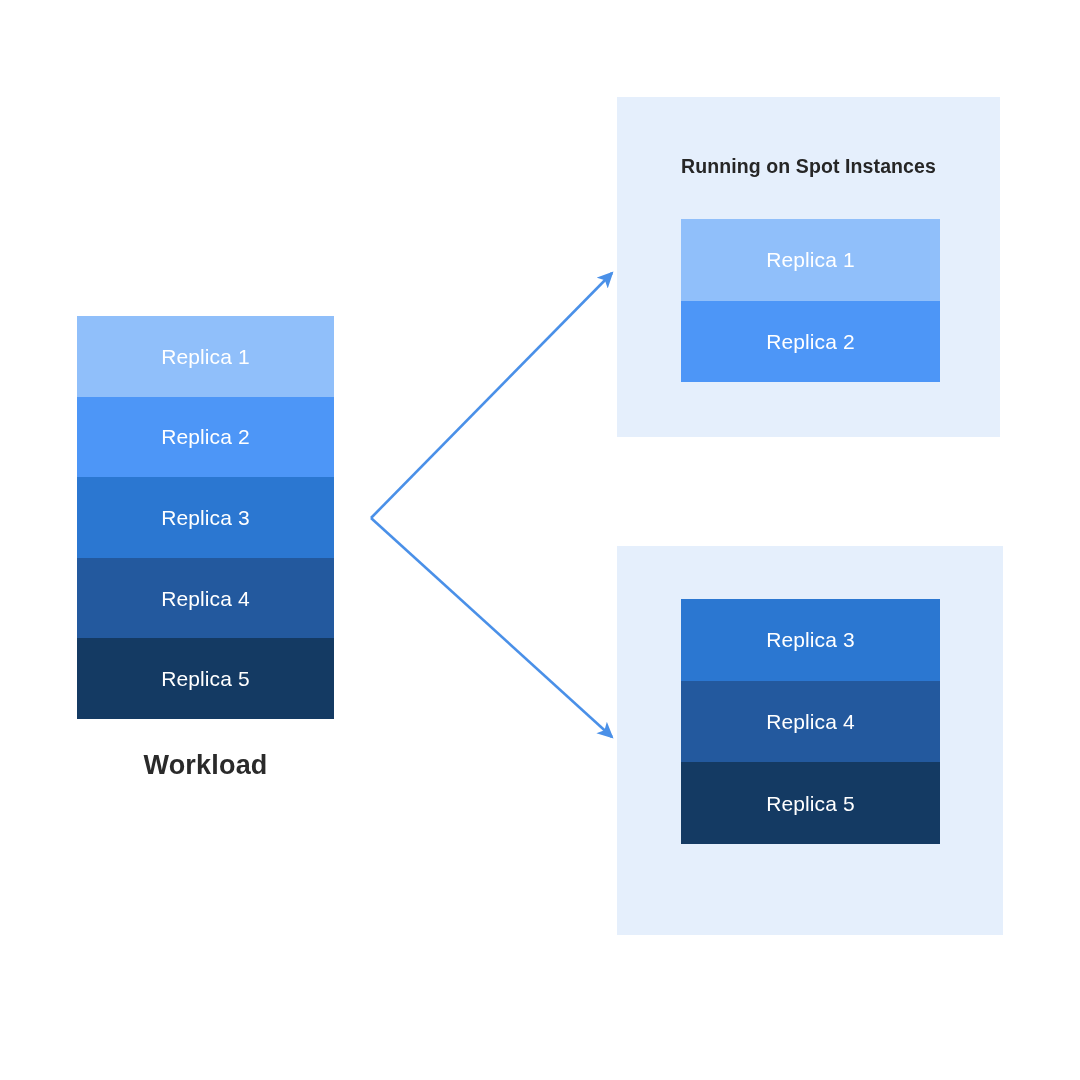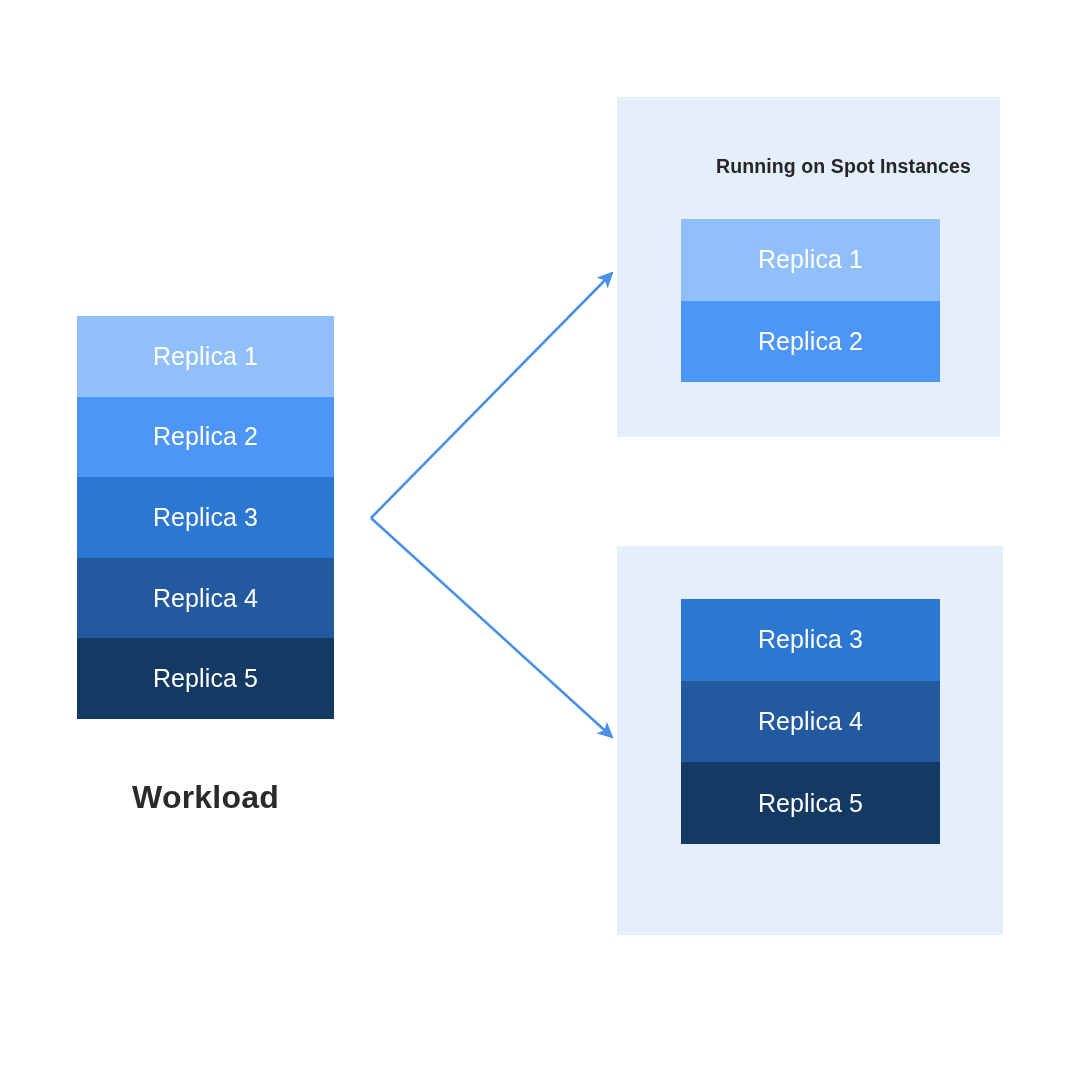--- a/index.html
+++ b/index.html
@@ -21,41 +21,41 @@
     position: absolute;
     display: flex;
     flex-direction: column;
   }
   .band {
     flex: 1 1 0;
     display: flex;
     align-items: center;
     justify-content: center;
     color: #ffffff;
-    font-size: 25px;
+    font-size: 21px;
     font-weight: 400;
     letter-spacing: 0.1px;
     line-height: 1;
     box-sizing: border-box;
   }
 
   
   #workload-stack {
     left: 77px;
     top: 316px;
     width: 257px;
     height: 403px;
   }
   #workload-label {
     position: absolute;
     left: 77px;
-    top: 779px;
+    top: 750px;
     width: 257px;
     text-align: center;
-    font-size: 32px;
+    font-size: 27px;
     font-weight: bold;
     color: #2a2a2a;
     letter-spacing: 0.2px;
   }
 
   
   .panel {
     position: absolute;
     background: #e5efFC;
     box-sizing: border-box;
@@ -115,21 +115,21 @@
   <svg id="arrow-layer" viewBox="0 0 1080 1080" xmlns="http://www.w3.org/2000/svg">
     <defs>
       <marker id="arrowhead" markerWidth="7" markerHeight="7" refX="5.4" refY="3" orient="auto" markerUnits="strokeWidth">
         <path d="M0,0 L6.2,3 L0,6 L1.5,3 Z" fill="#4a90e8"></path>
       </marker>
     </defs>
     <line x1="371" y1="518" x2="612" y2="273" stroke="#4a90e8" stroke-width="2.6" marker-end="url(#arrowhead)"></line>
     <line x1="371" y1="518" x2="612" y2="737" stroke="#4a90e8" stroke-width="2.6" marker-end="url(#arrowhead)"></line>
   </svg>
 
-  <div class="panel" id="spot-panel" style="background: rgb(229, 239, 252); padding-left: 35px;">
+  <div class="panel" id="spot-panel" style="background: rgb(229, 239, 252);">
     <div class="panel-heading" id="spot-heading">Running on Spot Instances</div>
     <div class="stack" id="spot-stack">
       <div class="band" style="background-color: rgb(144, 191, 250);">Replica 1</div>
       <div class="band" style="background-color: rgb(77, 150, 247);">Replica 2</div>
     </div>
   </div>
 
   <div class="panel" id="ondemand-panel" style="background: rgb(229, 239, 252);">
     <div class="stack" id="ondemand-stack">
       <div class="band" style="background-color: rgb(43, 119, 209);">Replica 3</div>

